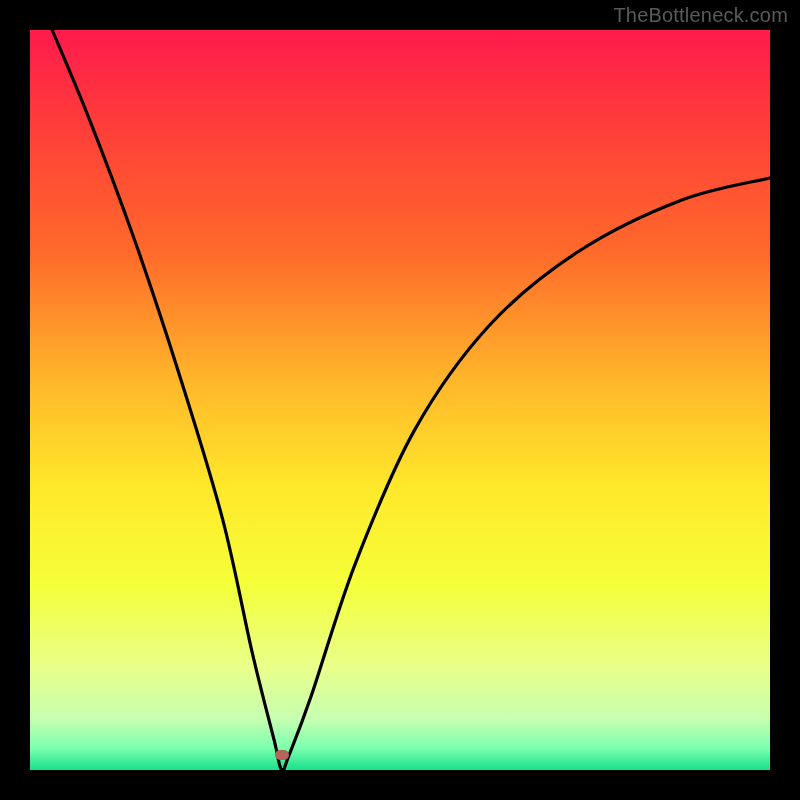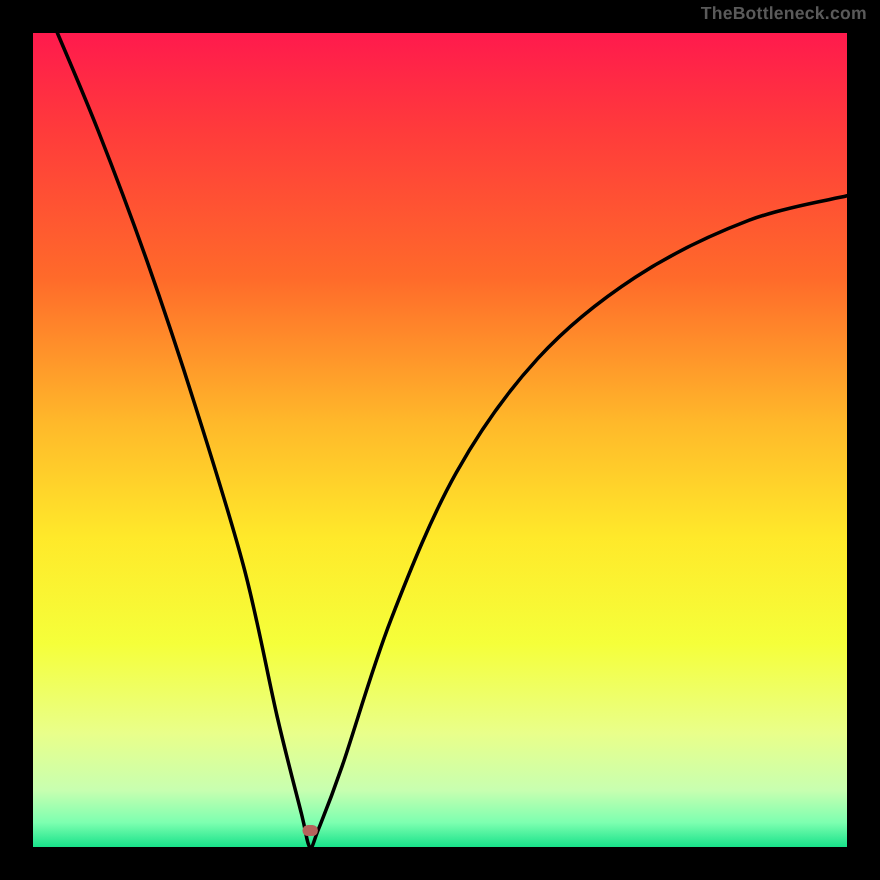--- a/index.html
+++ b/index.html
@@ -33,22 +33,22 @@
       #c8ffb0 93%,
       #7dffb0 97%,
       #18e28a 100%
     );
   }
   .watermark {
     position: absolute;
     top: 4px;
     right: 12px;
     color: #5a5a5a;
-    font-size: 16px;
-    font-weight: 700;
+    font-size: 20px;
+    font-weight: 400;
     letter-spacing: 0.2px;
     user-select: none;
   }
   svg.curve {
     position: absolute;
     left: 0; top: 0;
     width: 740px;
     height: 740px;
     overflow: visible;
   }

